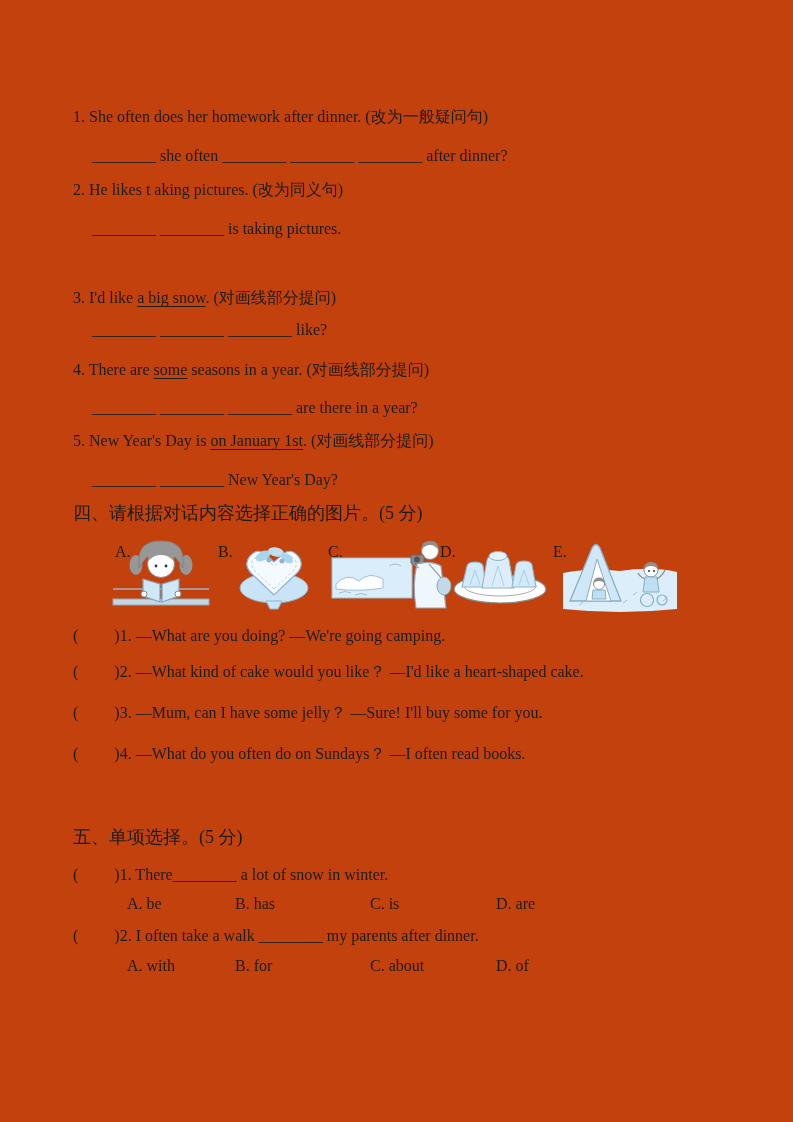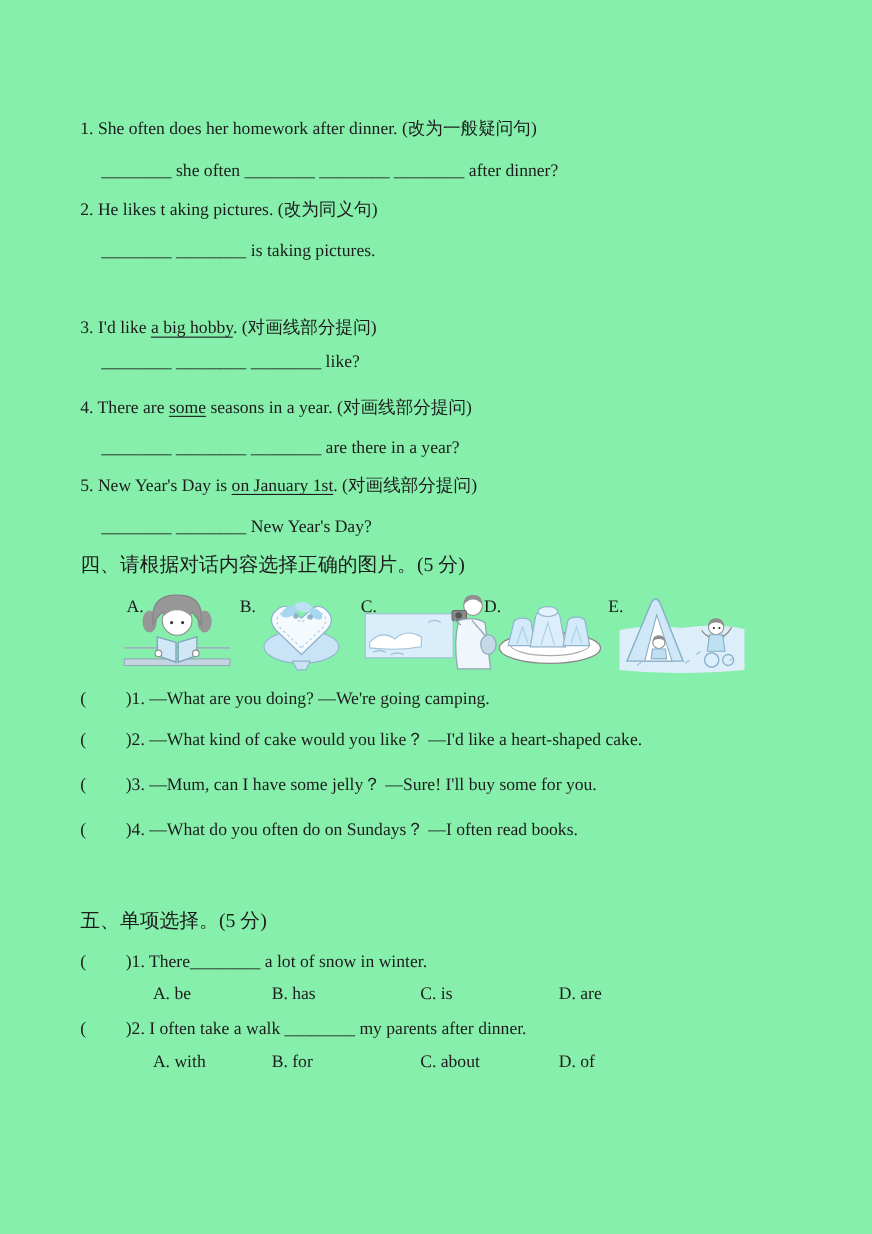--- a/index.html
+++ b/index.html
@@ -1,41 +1,41 @@
 <!DOCTYPE html>
 <html><head>
 <meta charset="utf-8">
 <style>
   html,body { margin:0; padding:0; background:#ffffff; }
   .page {
-    position:relative; width:793px; height:1122px; background:#86efac;
+    position:relative; width:793px; height:1122px; background:#c2410c;
     font-family:"Liberation Serif","DejaVu Serif",serif;
     font-size:16px; color:#1c1c1c; overflow:hidden;
   }
   .line { position:absolute; left:73px; white-space:pre; }
   .ans  { left:92px;text-align:right; }
   .hdr  { font-size:18px; }
   .u    { text-decoration:underline; text-underline-offset:3px; }
   .plabel { position:absolute; white-space:pre; }
   .pic  { position:absolute; }
-  .optline { left:12px; width:639px; height:20px; }
+  .optline { left:0; width:639px; height:20px; }
   .opt  { position:absolute; top:0; white-space:pre; }
 </style>
 </head>
 <body>
 
 <div class="page">
 
   <div class="line" style="top:107px"><span>1. She often does her homework after dinner. (改为一般疑问句)</span><span class="u"></span><span></span></div>
   <div class="line ans" style="top:147px">________ she often ________ ________ ________ after dinner?</div>
 
   <div class="line" style="top:180px"><span>2. He likes t aking pictures. (改为同义句)</span><span class="u"></span><span></span></div>
   <div class="line ans" style="top:220px">________ ________ is taking pictures.</div>
 
-  <div class="line" style="top:288px"><span>3. I'd like </span><span class="u">a big hobby</span><span>. (对画线部分提问)</span></div>
+  <div class="line" style="top:288px"><span>3. I'd like </span><span class="u">a big snow</span><span>. (对画线部分提问)</span></div>
   <div class="line ans" style="top:321px">________ ________ ________ like?</div>
 
   <div class="line" style="top:360px"><span>4. There are </span><span class="u">some</span><span> seasons in a year. (对画线部分提问)</span></div>
   <div class="line ans" style="top:399px">________ ________ ________ are there in a year?</div>
 
   <div class="line" style="top:431px"><span>5. New Year's Day is </span><span class="u">on January 1st</span><span>. (对画线部分提问)</span></div>
   <div class="line ans" style="top:471px">________ ________ New Year's Day?</div>
 
   <div class="line hdr" style="top:501px">四、请根据对话内容选择正确的图片。(5 分)</div>
 

